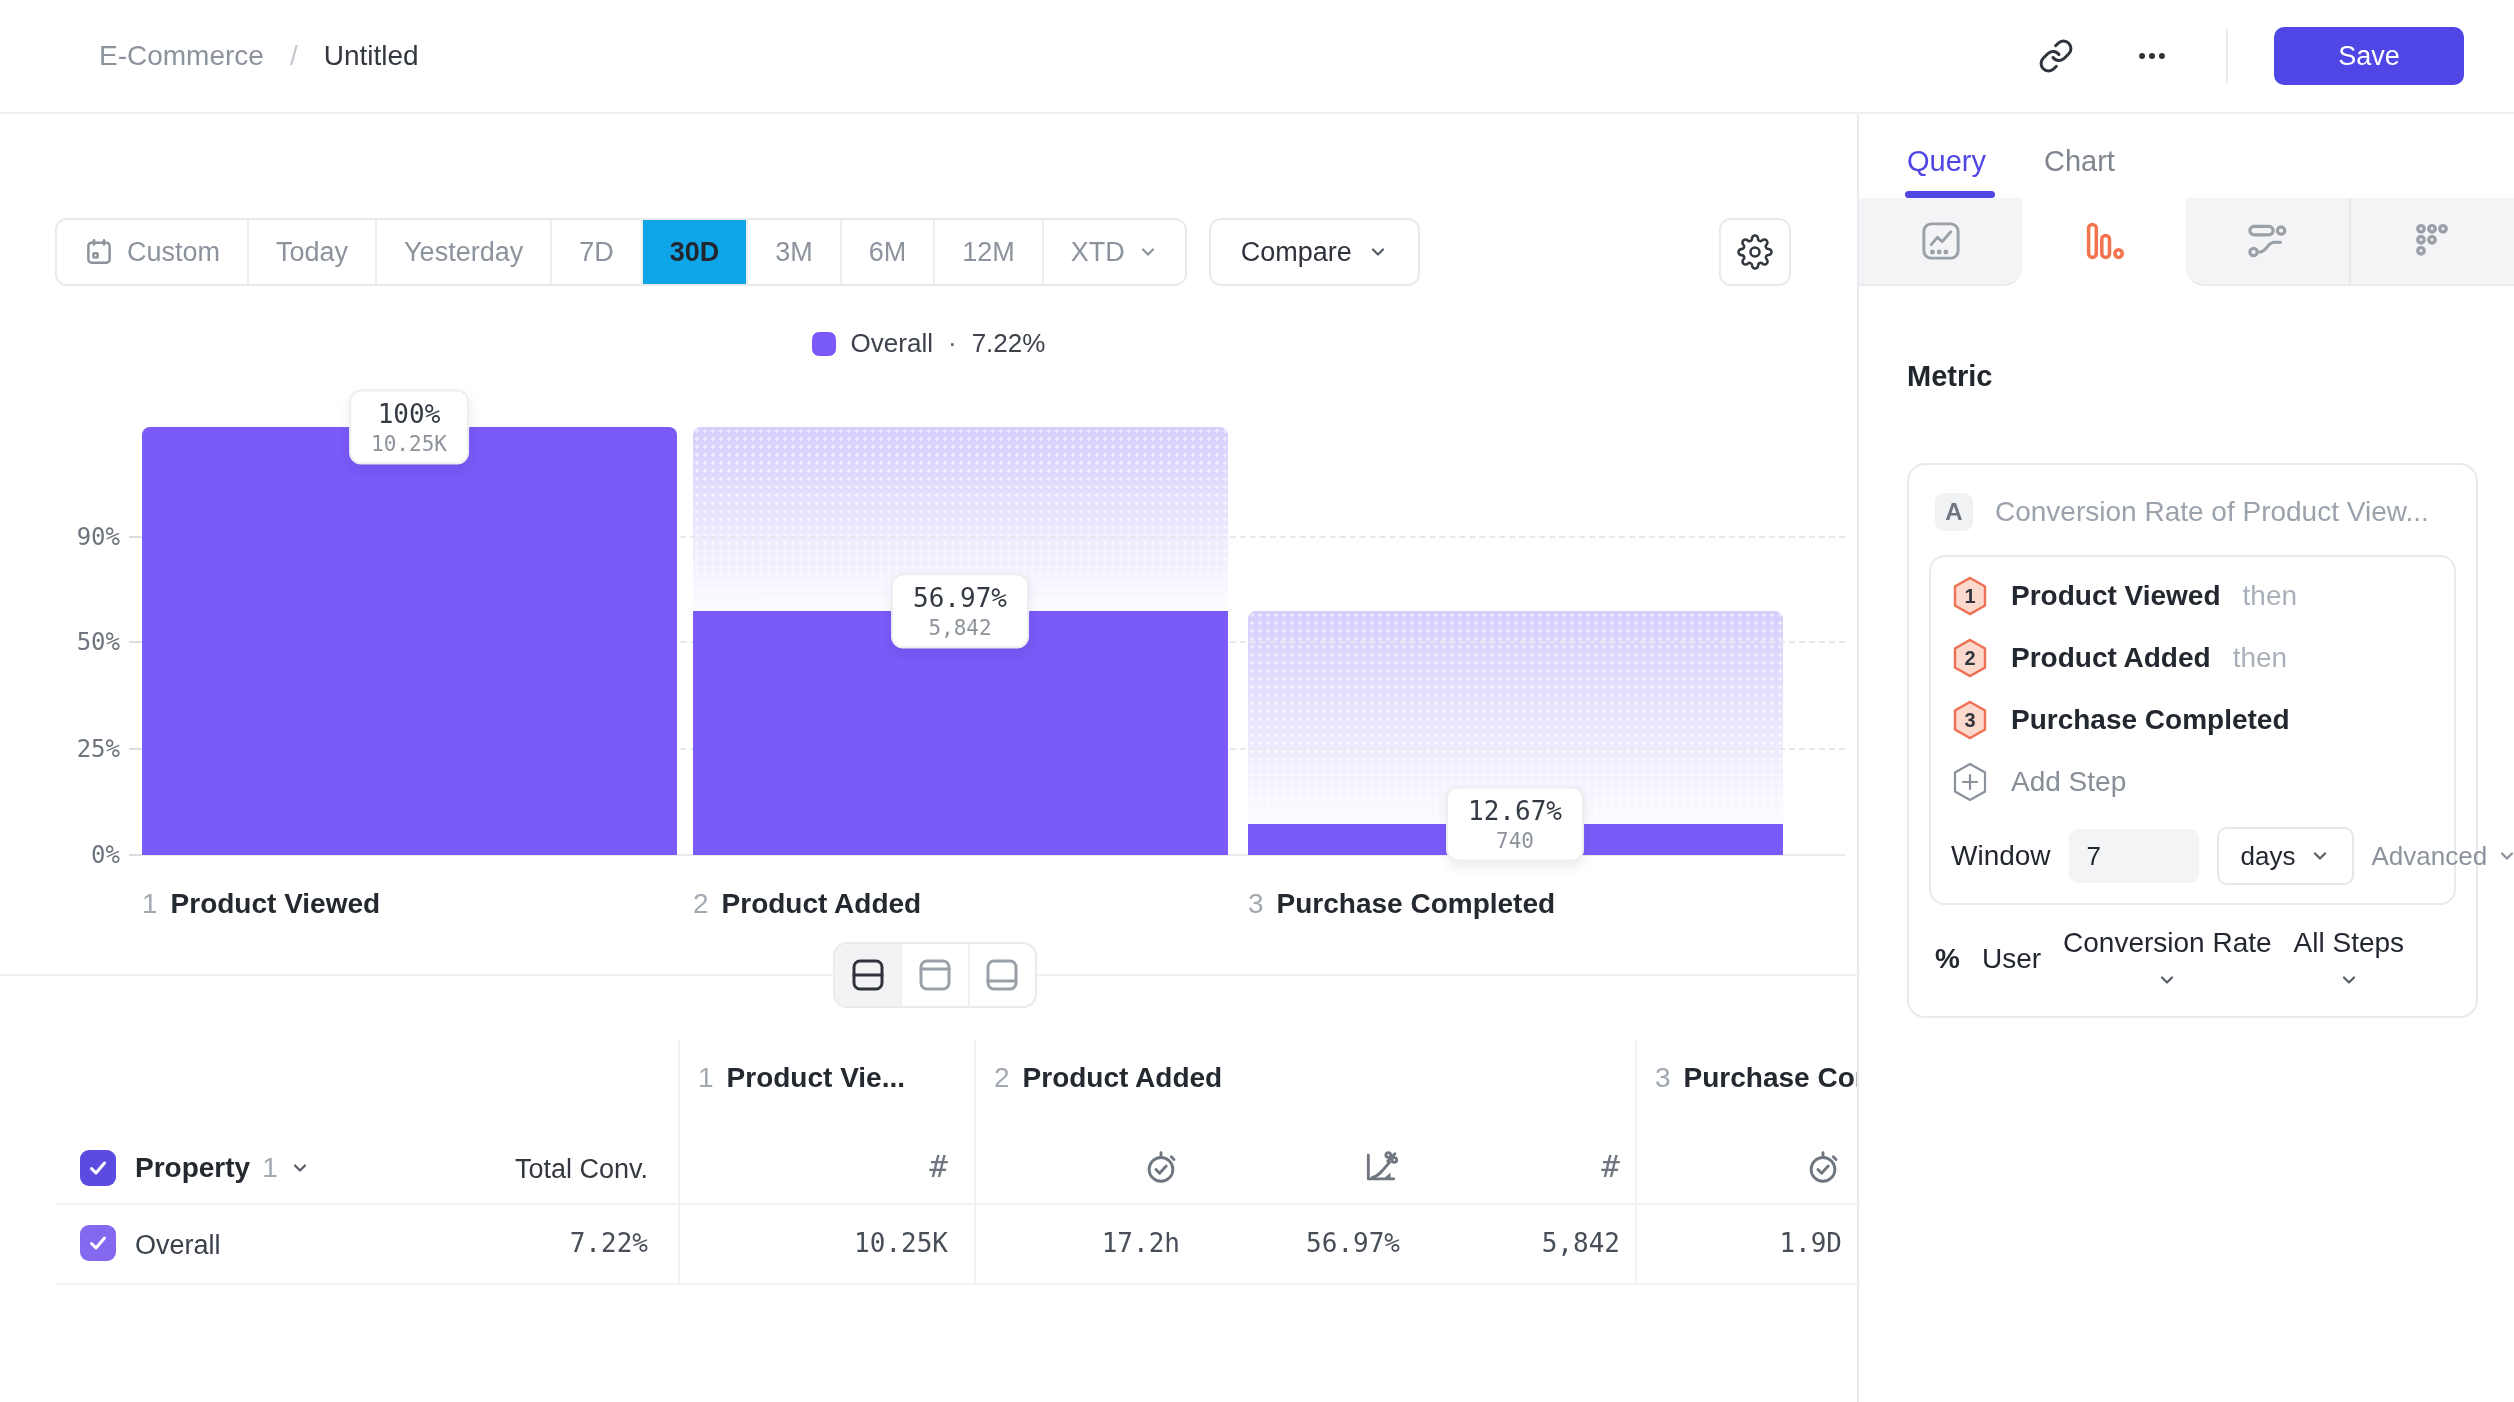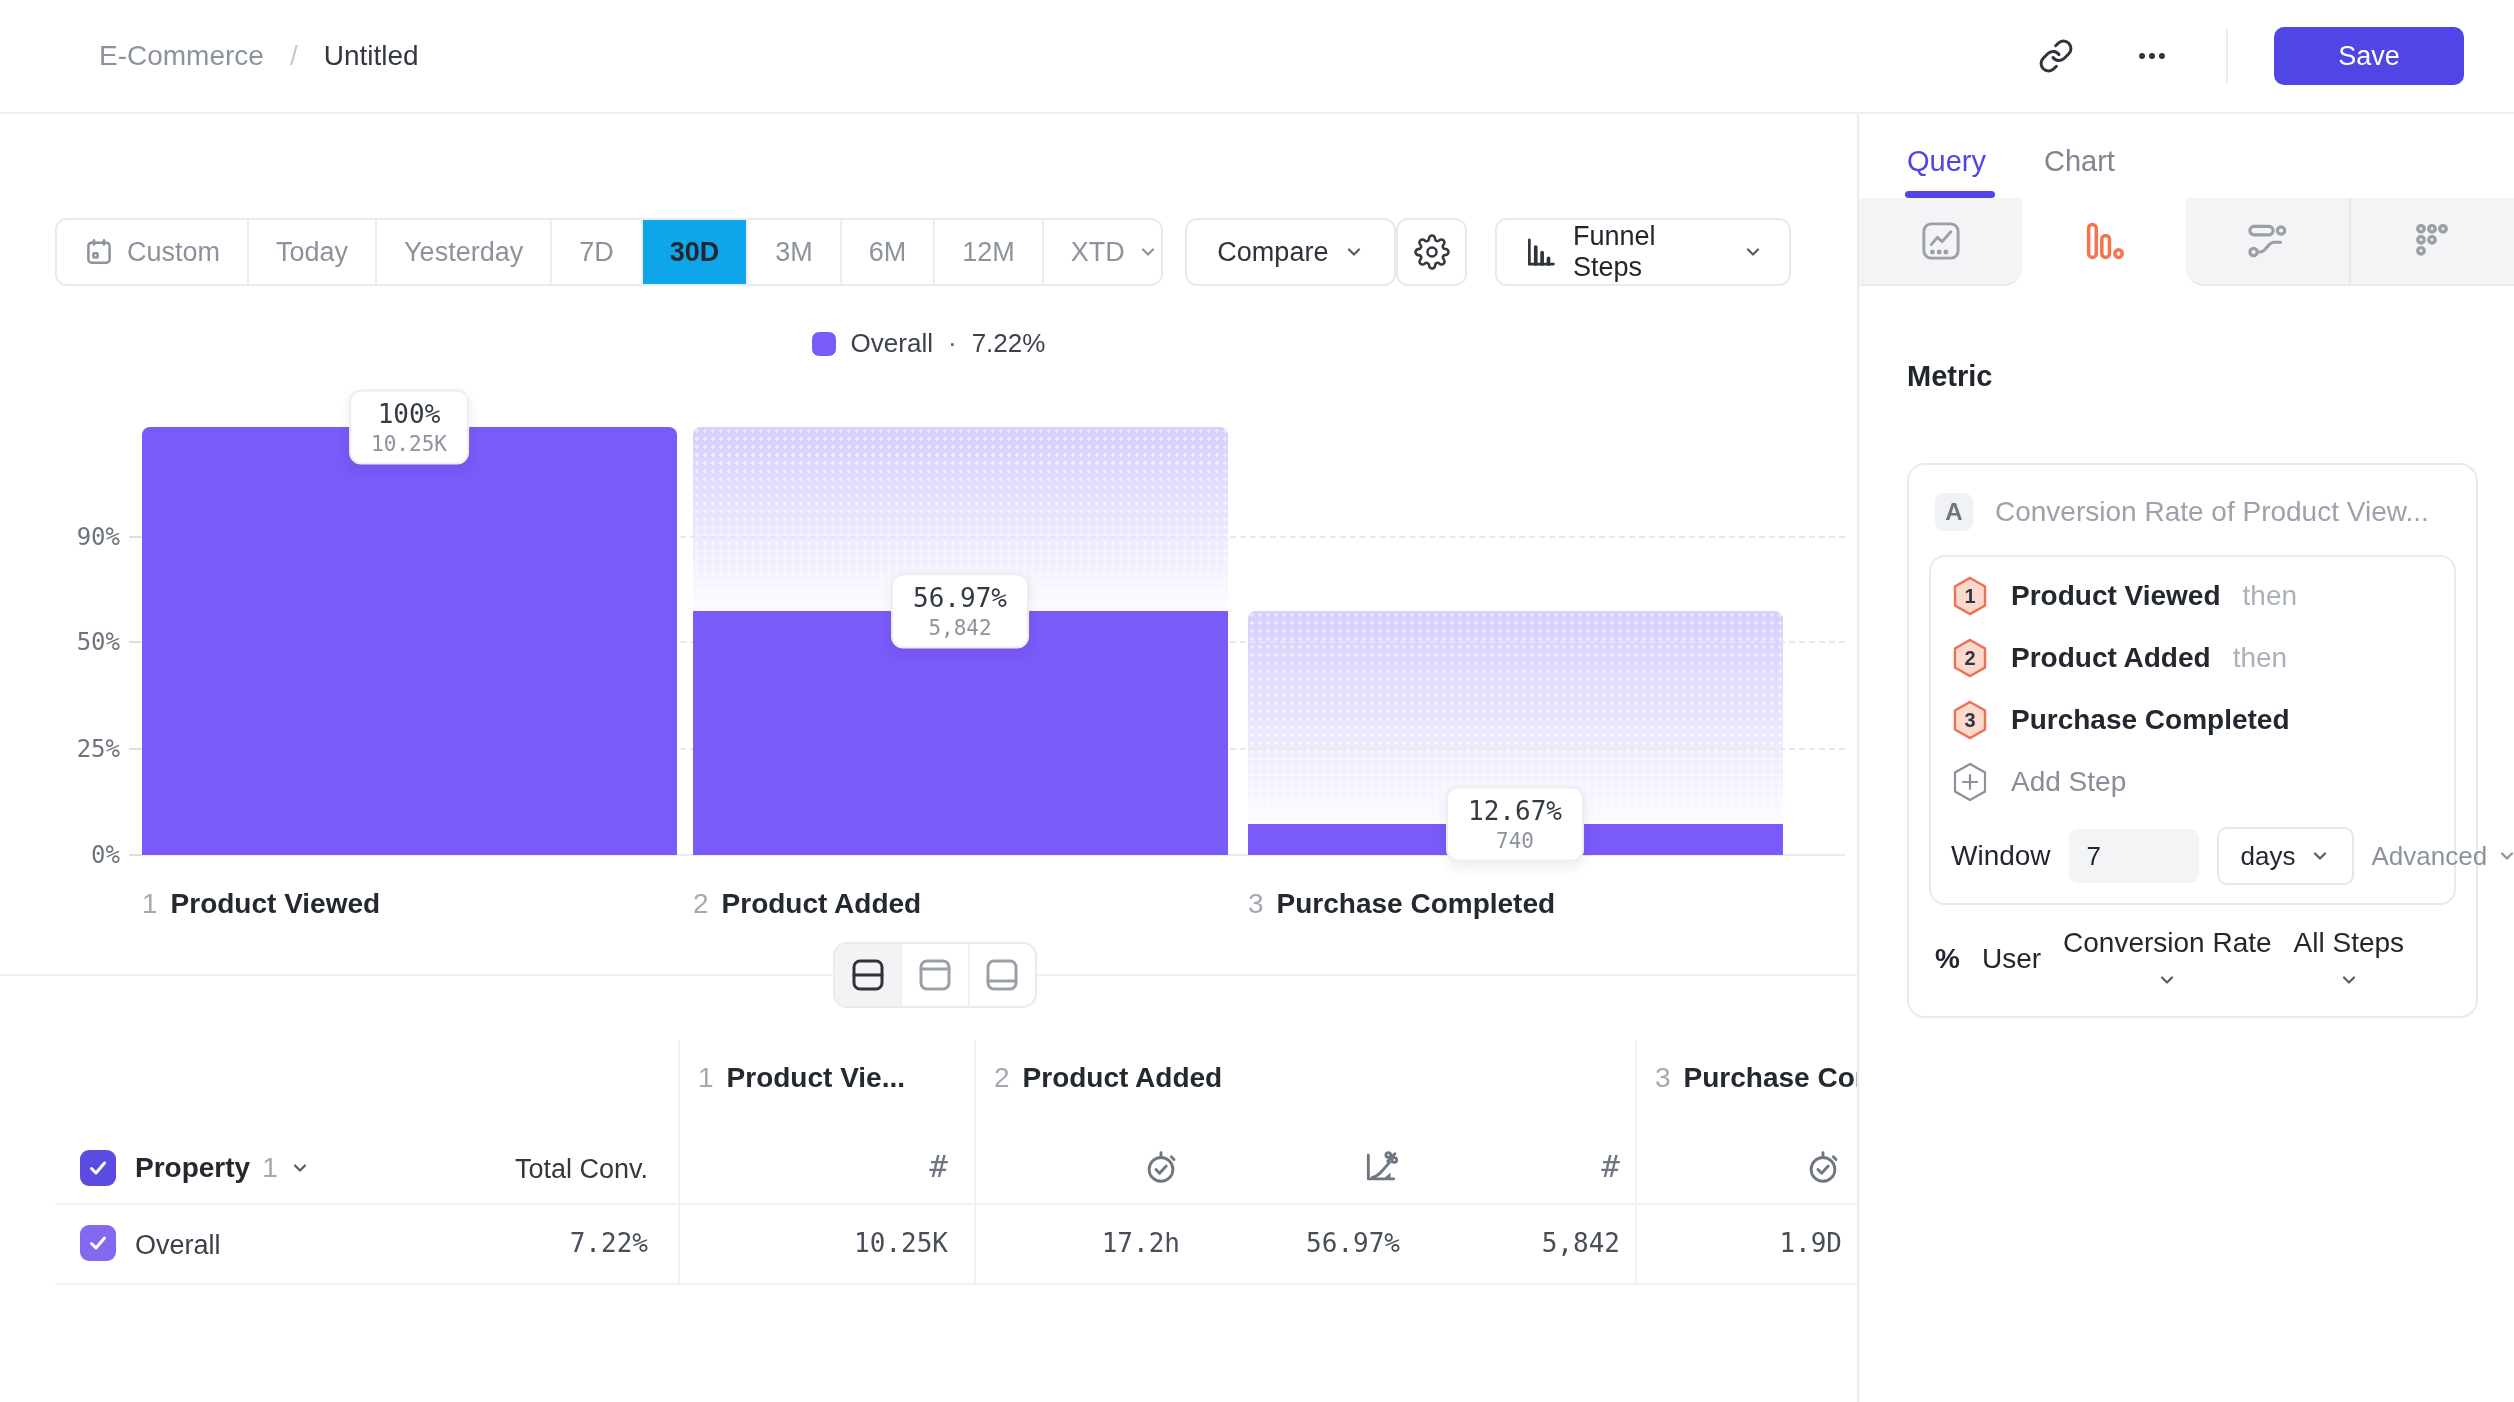--- a/index.html
+++ b/index.html
@@ -208,36 +208,20 @@
               <path d="M5 7.5l5 5 5-5"></path>
             </svg>
         </span>
       </div>
       <div class="gear-btn">
         <span>
           <svg width="36" height="36" viewBox="0 0 24 24" fill="none" stroke="#33383f" stroke-width="1.7" stroke-linecap="round" stroke-linejoin="round">
             <circle cx="12" cy="12" r="3"></circle>
             <path d="M19.4 15a1.65 1.65 0 0 0 .33 1.82l.06.06a2 2 0 0 1 0 2.83 2 2 0 0 1-2.83 0l-.06-.06a1.65 1.65 0 0 0-1.82-.33 1.65 1.65 0 0 0-1 1.51V21a2 2 0 0 1-2 2 2 2 0 0 1-2-2v-.09A1.65 1.65 0 0 0 9 19.4a1.65 1.65 0 0 0-1.82.33l-.06.06a2 2 0 0 1-2.83 0 2 2 0 0 1 0-2.83l.06-.06a1.65 1.65 0 0 0 .33-1.82 1.65 1.65 0 0 0-1.51-1H3a2 2 0 0 1-2-2 2 2 0 0 1 2-2h.09A1.65 1.65 0 0 0 4.6 9a1.65 1.65 0 0 0-.33-1.82l-.06-.06a2 2 0 0 1 0-2.83 2 2 0 0 1 2.83 0l.06.06a1.65 1.65 0 0 0 1.82.33H9a1.65 1.65 0 0 0 1-1.51V3a2 2 0 0 1 2-2 2 2 0 0 1 2 2v.09a1.65 1.65 0 0 0 1 1.51 1.65 1.65 0 0 0 1.82-.33l.06-.06a2 2 0 0 1 2.83 0 2 2 0 0 1 0 2.83l-.06.06a1.65 1.65 0 0 0-.33 1.82V9a1.65 1.65 0 0 0 1.51 1H21a2 2 0 0 1 2 2 2 2 0 0 1-2 2h-.09a1.65 1.65 0 0 0-1.51 1z"></path>
           </svg>
-        </span>
-      </div>
-      <div class="charttype-btn">
-        <span>
-          <svg width="34" height="34" viewBox="0 0 24 24" fill="none" stroke="#2f333b" stroke-width="1.9" stroke-linecap="round">
-            <path d="M4.5 3.5v17h17"></path>
-            <line x1="9" y1="8.5" x2="9" y2="20.5" stroke-width="2.6"></line>
-            <line x1="13.5" y1="12.5" x2="13.5" y2="20.5" stroke-width="2.6"></line>
-            <line x1="18" y1="16.5" x2="18" y2="20.5" stroke-width="2.6"></line>
-          </svg>
-        </span>
-        <span>Funnel Steps</span>
-        <span>
-          <svg width="20" height="20" viewBox="0 0 20 20" fill="none" stroke="#565c66" stroke-width="2.2" stroke-linecap="round" stroke-linejoin="round">
-              <path d="M5 7.5l5 5 5-5"></path>
-            </svg>
         </span>
       </div>
     </div>
 
     <div class="legend">
       <span class="legend-swatch"></span>
       <span>Overall</span>
       <span class="legend-dot">·</span>
       <span>7.22%</span>
     </div>

